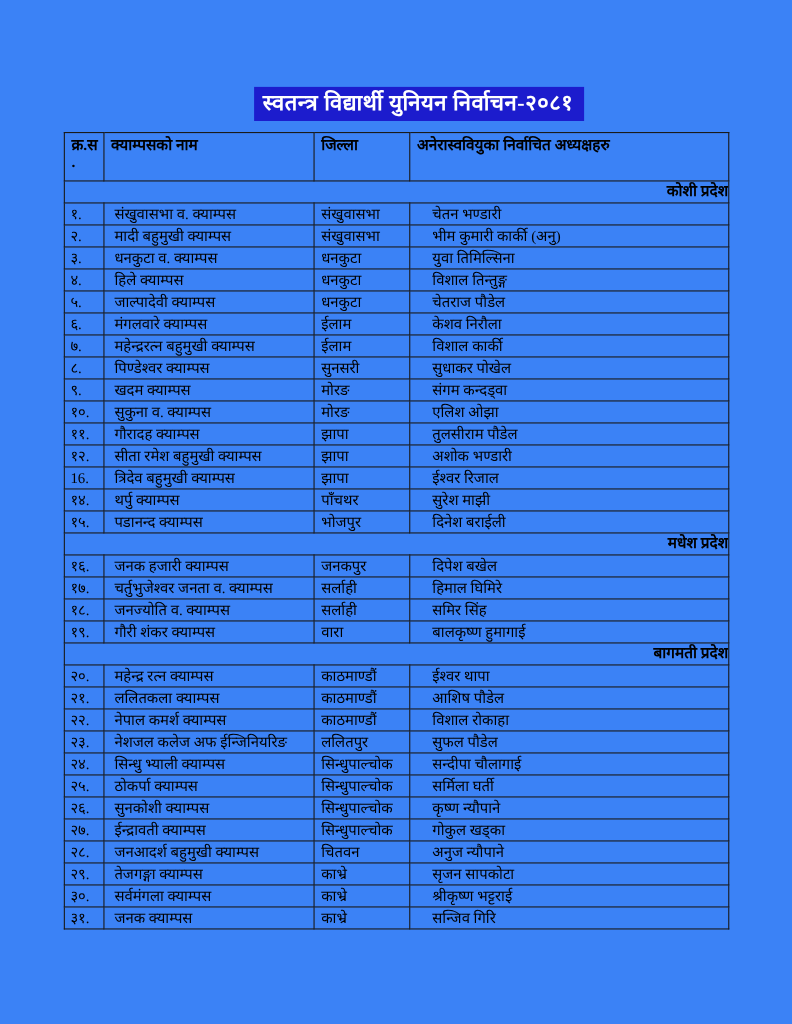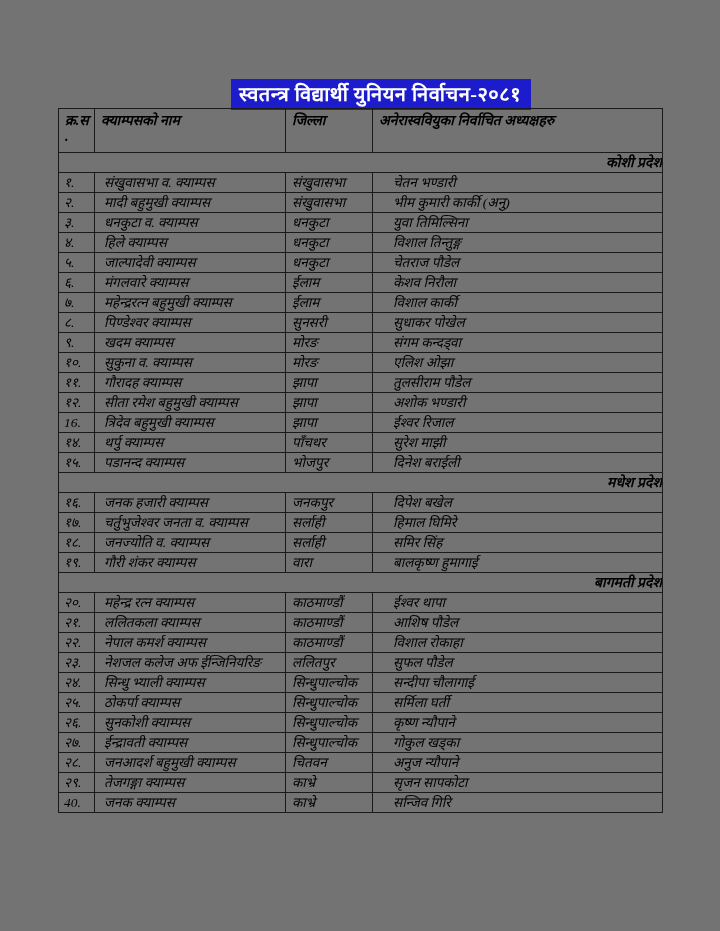--- a/index.html
+++ b/index.html
@@ -1,20 +1,20 @@
 <!DOCTYPE html>
 <html><head>
 <meta charset="utf-8">
 <style>
   html, body { margin: 0; padding: 0; background: #ffffff; }
   .page {
     position: relative;
     width: 720px;
     height: 931px;
-    background: #737373;
+    background: #3b82f6;
     font-family: "Liberation Serif", serif;
     color: #000000;
     overflow: hidden;
   }
   .title-wrap {
     position: absolute;
     top: 79px;
     left: 0;
     width: 720px;
     text-align: center;
@@ -26,27 +26,26 @@
     background: #1c1ccd;
     color: #ffffff;
     font-size: 20px;
     font-weight: bold;
     line-height: 29px;
     padding: 1px 10px 1px 8px;
     letter-spacing: 0.5px;
   }
   table.results {
     position: absolute;
-    top: 108px;
+    top: 120px;
     left: 58px;
     width: 604px;
     border-collapse: collapse;
     table-layout: fixed;
     font-size: 13.5px;
-    font-style: italic;
   }
   table.results th, table.results td {
     border: 1px solid #1a1a1a;
     vertical-align: top;
     overflow: hidden;
     white-space: nowrap;
   }
   th.h-sn    { width: 36px; }
   th.h-campus{ width: 191px; }
   th.h-district{ width: 87px; }
@@ -283,21 +282,27 @@
           <td class="col-district">चितवन</td>
           <td class="col-president">अनुज न्यौपाने</td>
         </tr>
         <tr>
           <td class="col-sn">२९.</td>
           <td class="col-campus">तेजगङ्गा क्याम्पस</td>
           <td class="col-district">काभ्रे</td>
           <td class="col-president">सृजन सापकोटा</td>
         </tr>
         <tr>
-          <td class="col-sn">40.</td>
+          <td class="col-sn">३०.</td>
+          <td class="col-campus">सर्वमंगला क्याम्पस</td>
+          <td class="col-district">काभ्रे</td>
+          <td class="col-president">श्रीकृष्ण भट्टराई</td>
+        </tr>
+        <tr>
+          <td class="col-sn">३१.</td>
           <td class="col-campus">जनक क्याम्पस</td>
           <td class="col-district">काभ्रे</td>
           <td class="col-president">सन्जिव गिरि</td>
         </tr>
       </tbody>
   </table>
 
 </div>
 
 </body></html>

